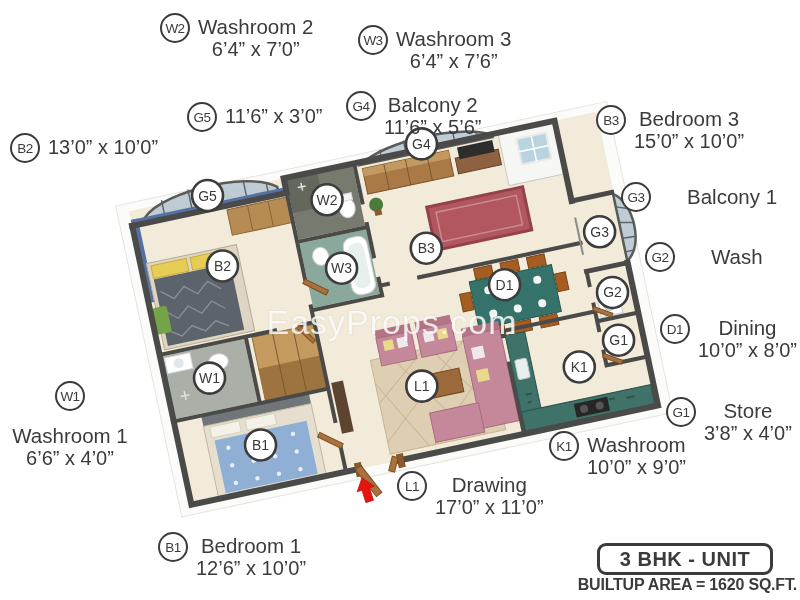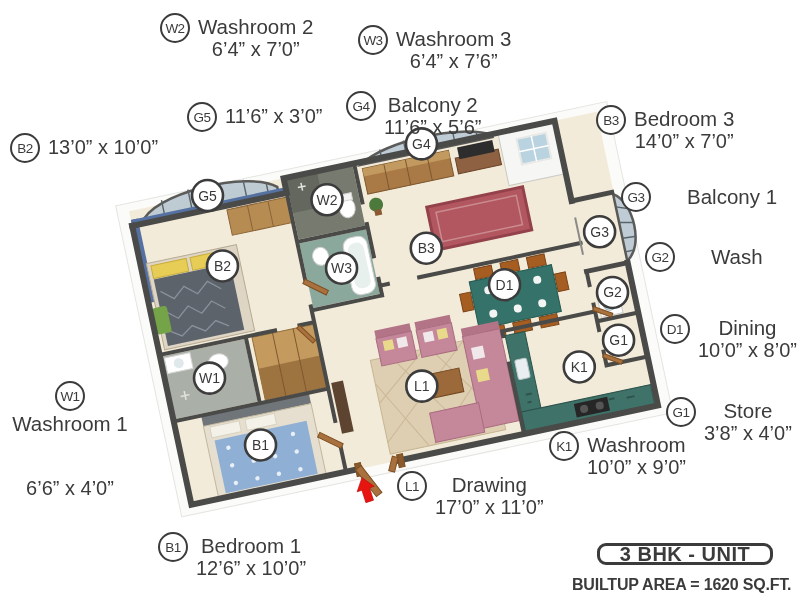--- a/index.html
+++ b/index.html
@@ -5,35 +5,35 @@
   html,body{margin:0;padding:0;background:#fff;}
   .stage{position:relative;width:800px;height:600px;background:#ffffff;overflow:hidden;
          font-family:"Liberation Sans",sans-serif;color:#3b3b3b;}
   .plan-svg{position:absolute;left:0;top:0;}
   
   .lbl{position:absolute;display:flex;gap:8px;align-items:flex-start;}
   .lbl .lt{display:flex;flex-direction:column;align-items:center;margin-top:3px;}
   .lbl.single{align-items:center;}
   .lbl.single .lt{margin-top:0;margin-left:28px;}
   .lbl.col{flex-direction:column;align-items:center;gap:2px;width:120px;}
-  .lbl.col .lt{margin-top:0;gap:42px;}
+  .lbl.col .lt{margin-top:12px;}
   .lc{width:30px;height:30px;border:2.6px solid #3b3b3b;border-radius:50%;background:#fff;
       display:flex;align-items:center;justify-content:center;font-size:13.5px;flex:0 0 auto;
       box-sizing:border-box;letter-spacing:-0.5px;}
   .ln{font-size:20.5px;line-height:22px;white-space:nowrap;}
   .ld{font-size:20px;line-height:22px;white-space:nowrap;}
   
   .watermark{position:absolute;left:392px;top:322px;transform:translate(-50%,-50%);
              font-size:34px;color:rgba(255,255,255,0.82);white-space:nowrap;
              text-shadow:0 0 2px rgba(140,140,140,0.25);letter-spacing:1px;}
   
-  .unit-box{position:absolute;left:597px;top:543px;width:176px;height:22px;border:3px solid #3b3b3b;
+  .unit-box{position:absolute;left:597px;top:543px;width:176px;height:32px;border:3px solid #3b3b3b;
             border-radius:9px;background:#fff;display:flex;align-items:center;justify-content:center;
             font-weight:bold;font-size:20px;letter-spacing:0.5px;box-sizing:border-box;}
-  .builtup{position:absolute;left:572px;top:576px;width:225px;text-align:left;font-weight:bold;
+  .builtup{position:absolute;left:572px;top:576px;width:225px;text-align:right;font-weight:bold;
            font-size:16px;letter-spacing:-0.2px;}
   
   .mc{fill:#ffffff;stroke:#3c3c3c;stroke-width:2.6;}
   .mt{font-family:"Liberation Sans",sans-serif;font-size:14px;font-weight:500;fill:#393939;
       text-anchor:middle;}
 </style>
 </head>
 <body>
 
 <div class="stage">
@@ -306,20 +306,21 @@
             </g>
           </g>
       </g>
     </g>
 
     <g transform="translate(366,490) rotate(-18)">
       <path d="M0,-13 L-9,-1 L-4,-1 L-4,12 L4,12 L4,-1 L9,-1 Z" stroke="#b50d08" stroke-width="0.6" fill="#e81410"></path>
     </g>
   </svg>
 
+  <div class="watermark">EasyProps.com</div>
 
   <div class="lbl" style="left:160px;top:13px">
     <div class="lc">W2</div>
     <div class="lt">
         <div class="ln">Washroom 2</div>
       <div class="ld">6’4” x 7’0”</div>
       </div>
   </div>
 
   <div class="lbl" style="left:358px;top:25px">
@@ -342,21 +343,21 @@
     <div class="lt">
         <div class="ln">Balcony 2</div>
       <div class="ld">11’6” x 5’6”</div>
       </div>
   </div>
 
   <div class="lbl" style="left:596px;top:105px">
     <div class="lc">B3</div>
     <div class="lt">
         <div class="ln">Bedroom 3</div>
-      <div class="ld">14’0” x 7’0”</div>
+      <div class="ld">15’0” x 10’0”</div>
       </div>
   </div>
 
   <div class="lbl" style="left:10px;top:133px">
     <div class="lc">B2</div>
     <div class="lt">
       <div class="ld">13’0” x 10’0”</div>
       </div>
   </div>
 

